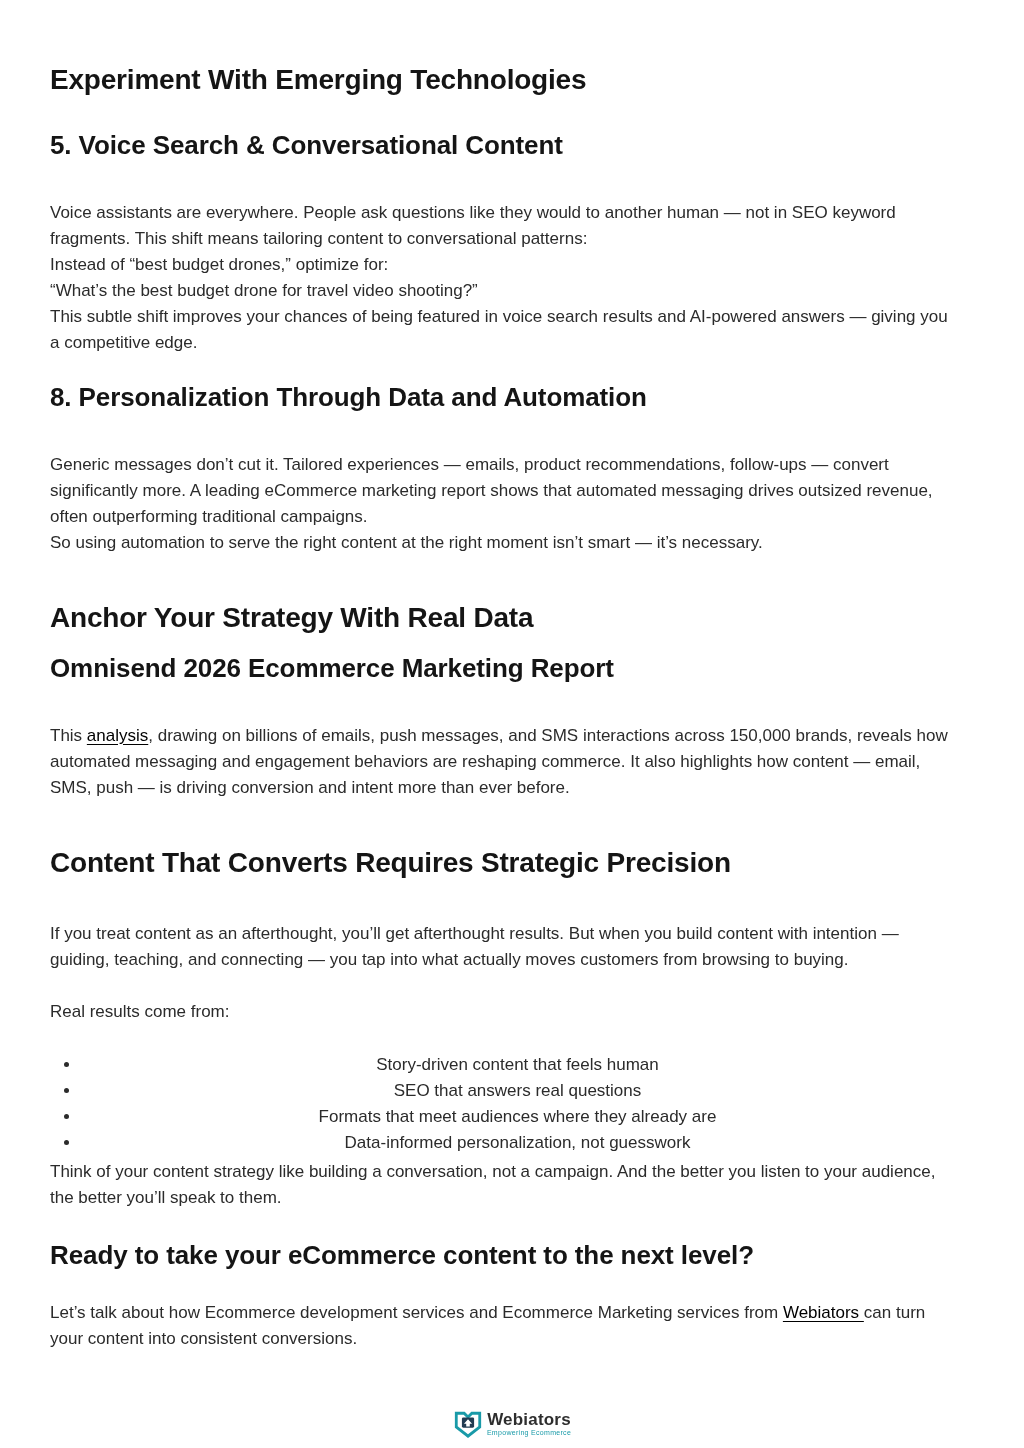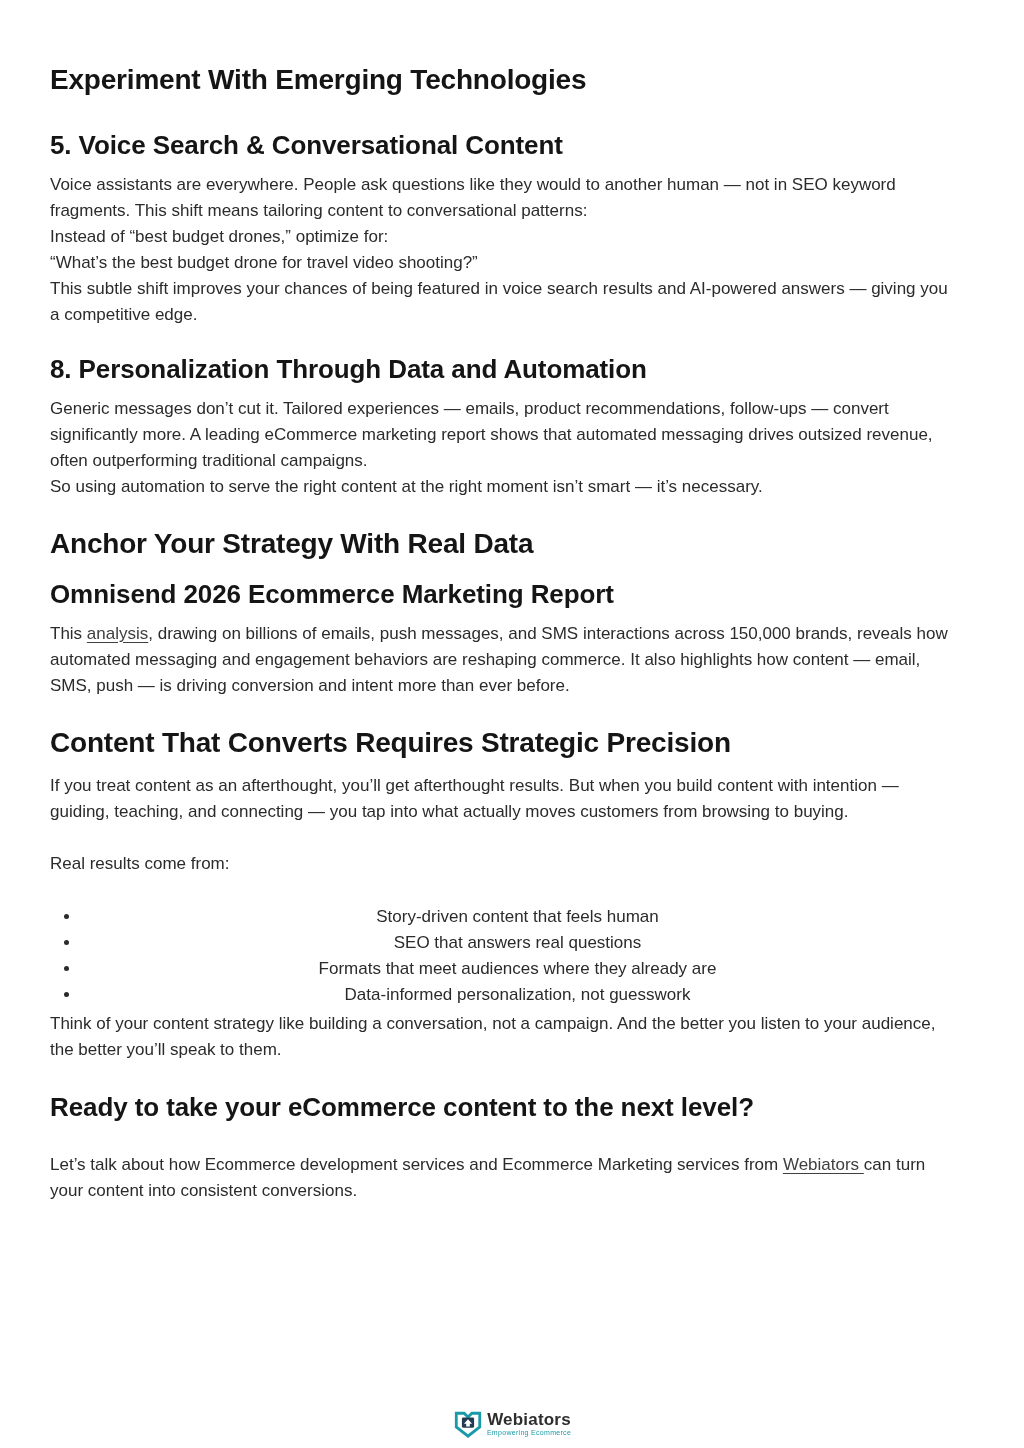--- a/index.html
+++ b/index.html
@@ -34,29 +34,29 @@
     color: #151515;
     letter-spacing: -0.1px;
   }
   p {
     margin: 0;
     font-size: 17px;
     line-height: 26px;
     white-space: pre-line;
   }
   a.doc-link {
-    color: #404040;
+    color: #000000;
     text-decoration: underline;
     text-underline-offset: 3px;
     text-align: right;
   }
   .mt-h2-after-h1 { margin-top: 32px; }
-  .mt-p-after-h   { margin-top: 12px; }
+  .mt-p-after-h   { margin-top: 40px; }
   .mt-h2-after-p  { margin-top: 26px; }
-  .mt-h1-after-p  { margin-top: 26px; }
+  .mt-h1-after-p  { margin-top: 44px; }
   .mt-h2-after-h1b{ margin-top: 17px; }
   .mt-p-gap       { margin-top: 26px; }
   ul.results-list {
     margin: 27px 0 0 0;
     padding: 0 0 0 31px;
     font-size: 17px;
     line-height: 26px;
     text-align: center;
   }
   ul.results-list li {

